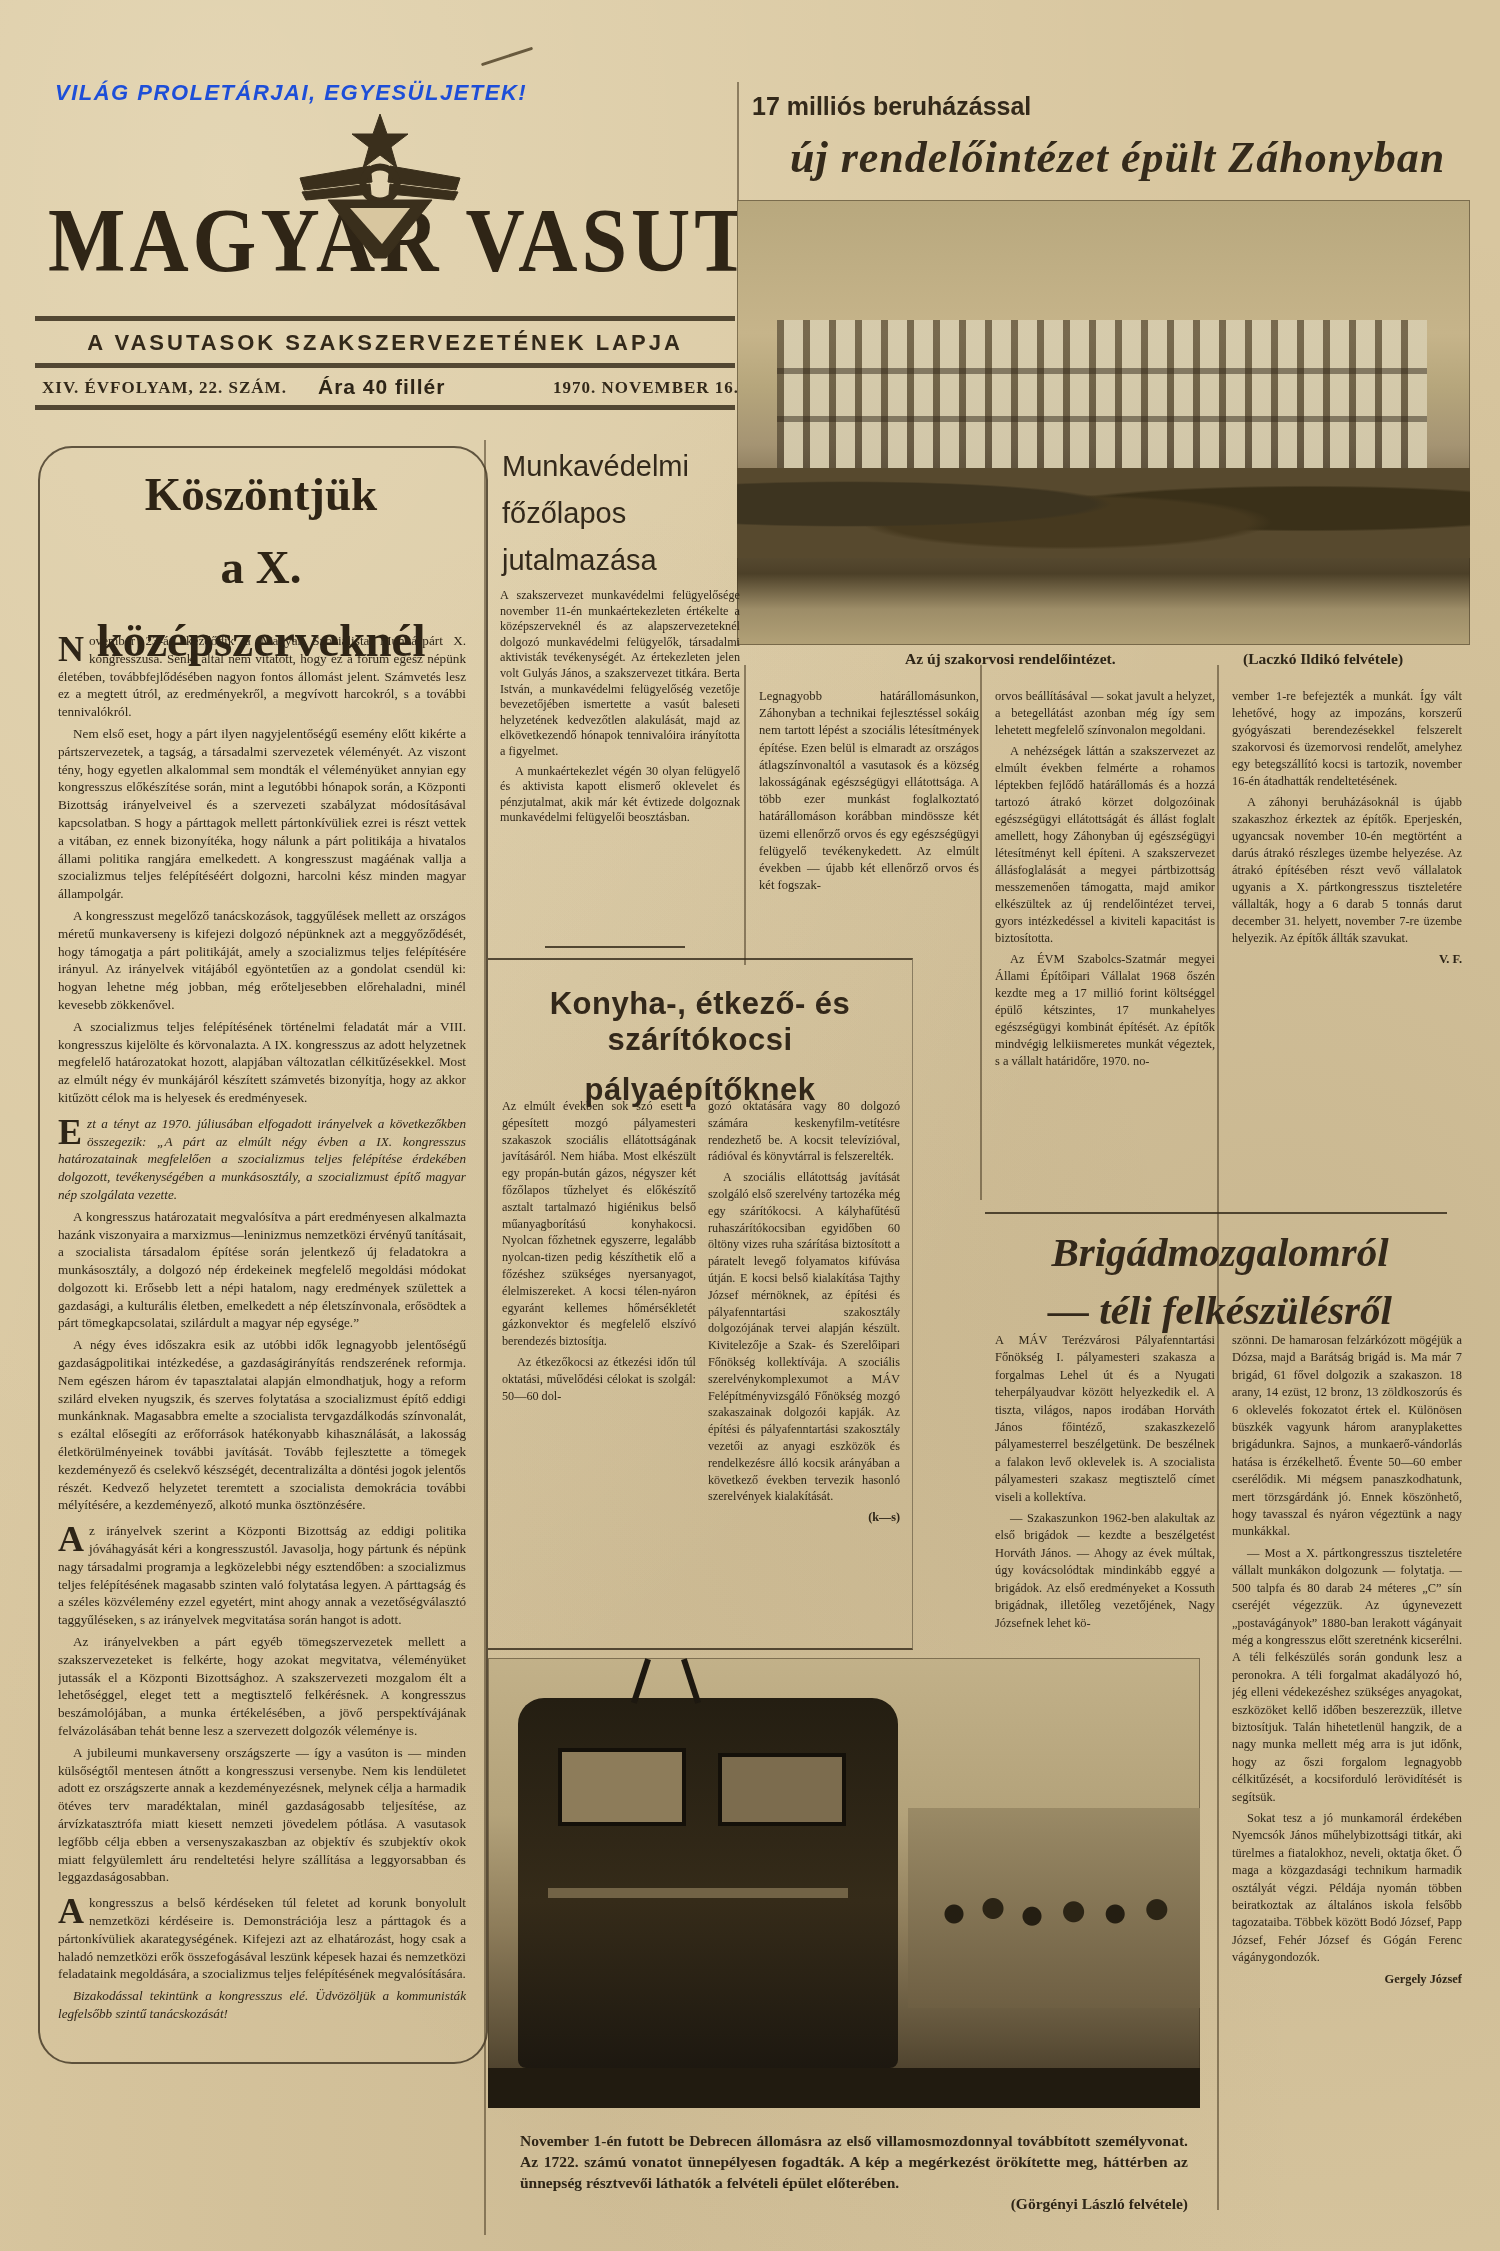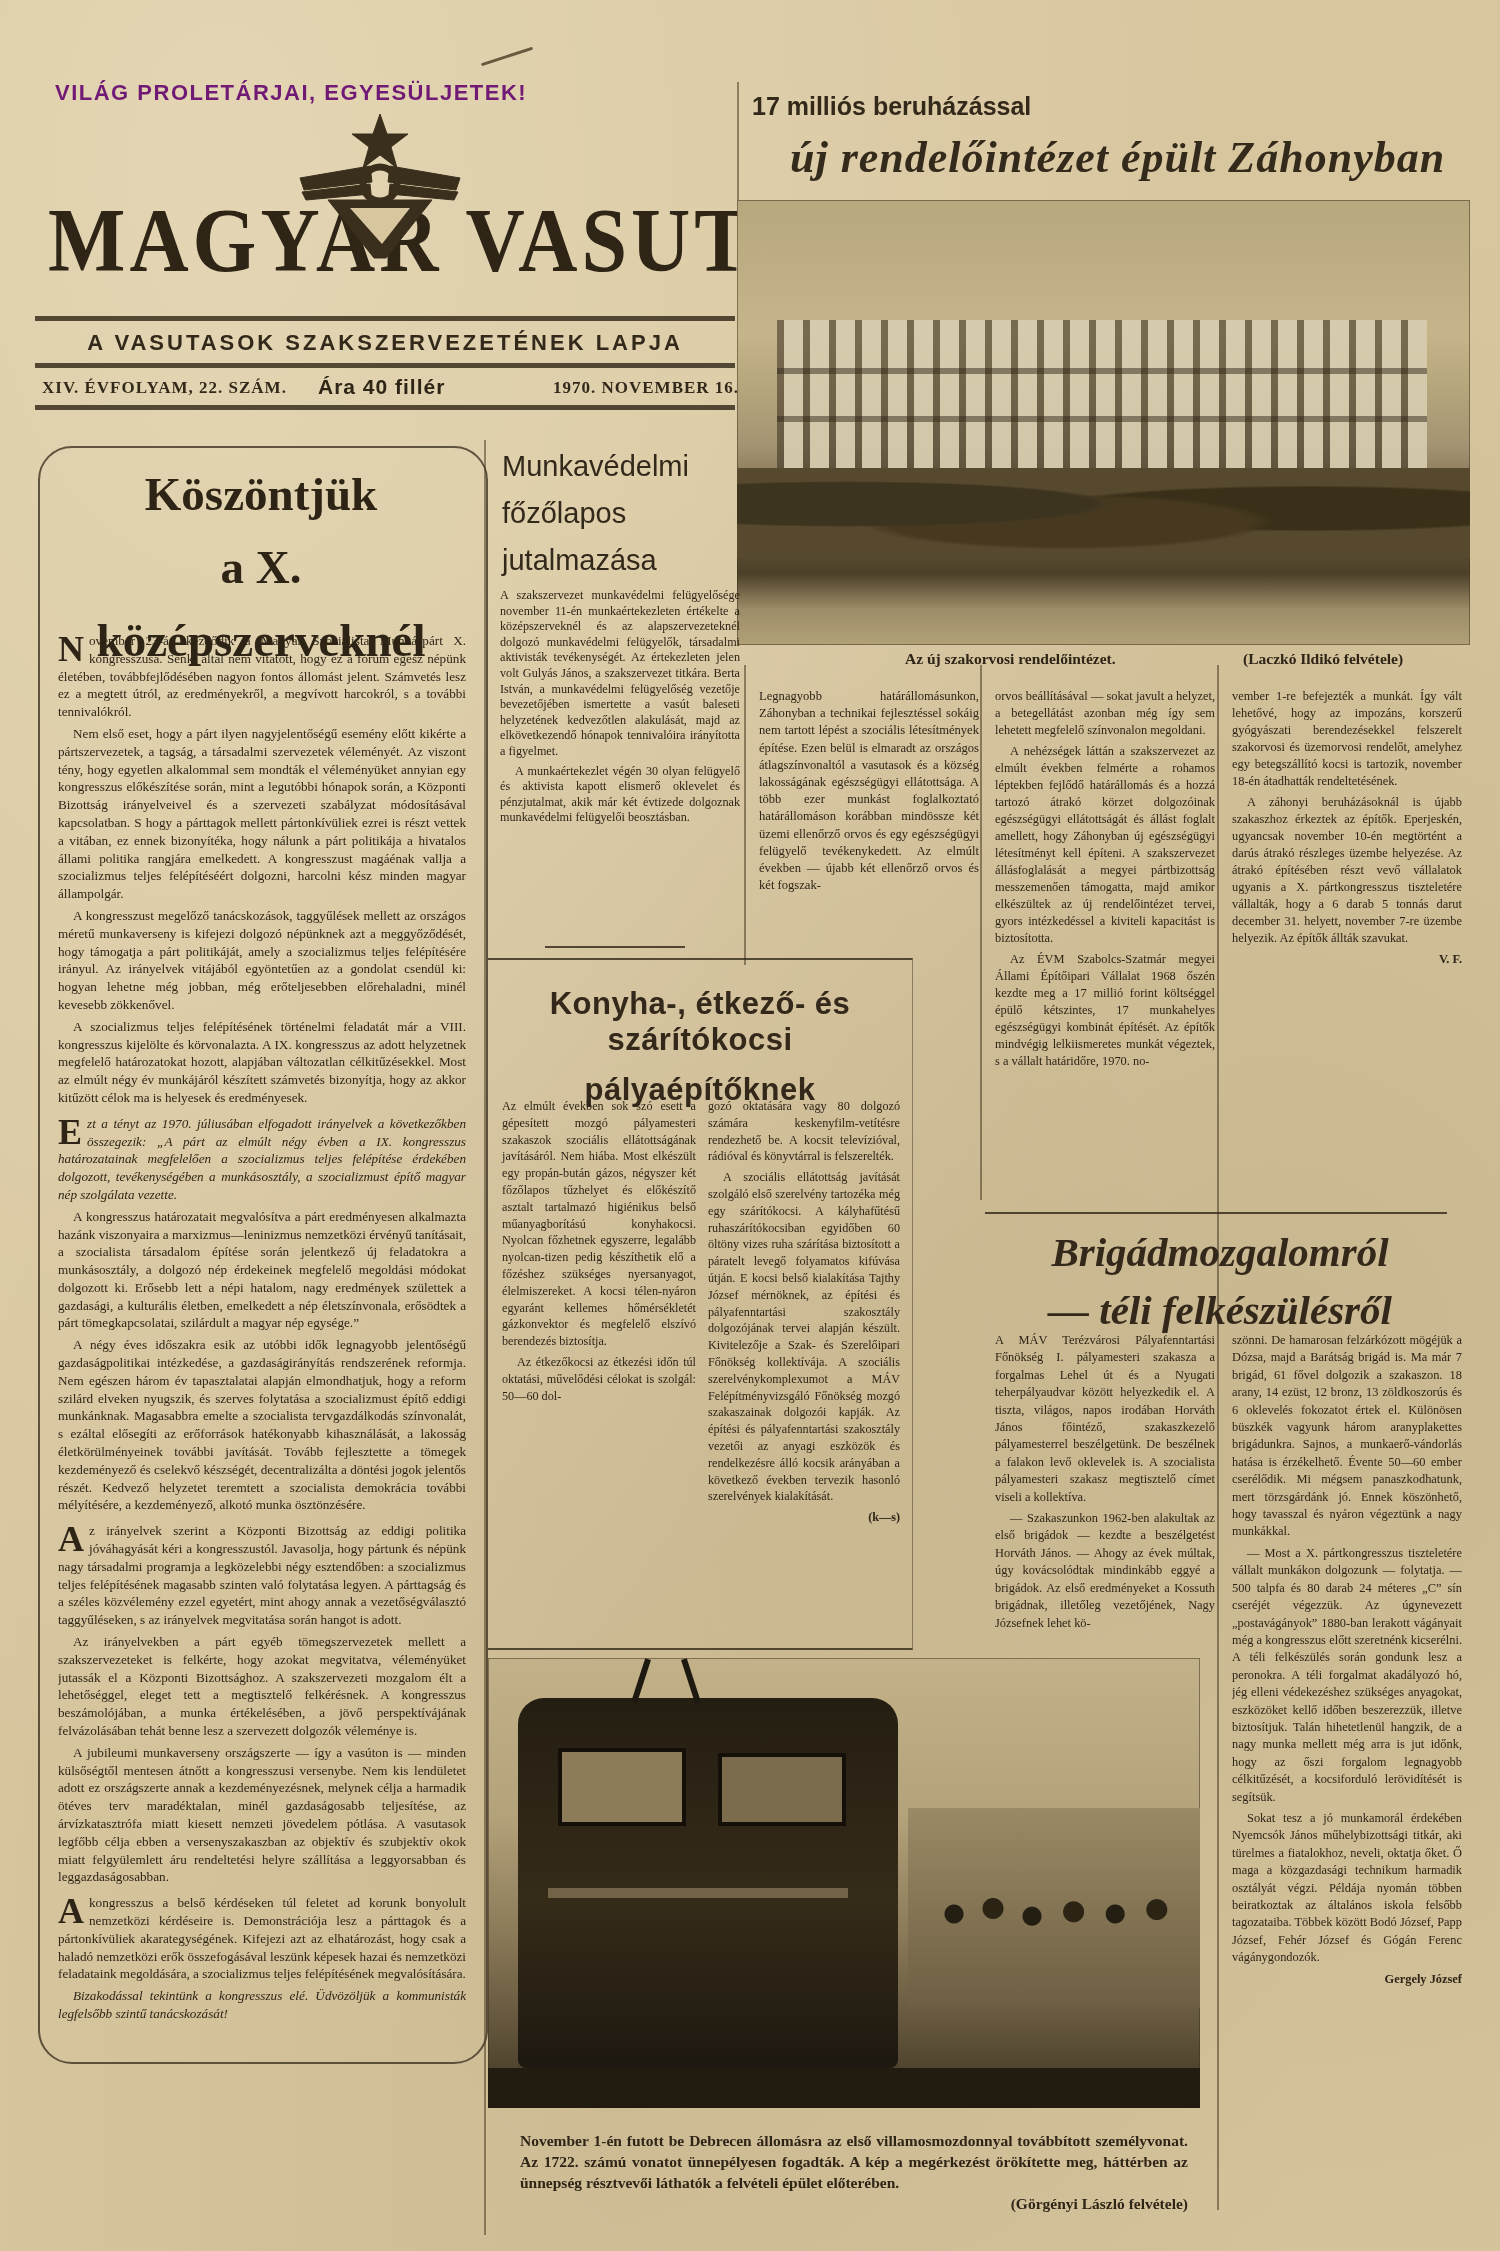--- a/index.html
+++ b/index.html
@@ -8,22 +8,22 @@
     font-family:"Liberation Serif", serif;color:#2e2517;
     background:
       radial-gradient(ellipse at 15% 8%, rgba(255,250,228,.30), transparent 55%),
       radial-gradient(ellipse at 85% 60%, rgba(110,92,55,.14), transparent 60%),
       radial-gradient(ellipse at 40% 95%, rgba(120,100,62,.10), transparent 55%),
       #d8c69f;
   }
   .abs{position:absolute;}
   .rule-h{position:absolute;background:#3a2f1d;opacity:.85;}
   .rule-v{position:absolute;background:#4a3c25;opacity:.55;width:2px;}
-  .slogan{font-family:"Liberation Sans",sans-serif;font-weight:bold;
-    font-size:22px;letter-spacing:1.5px;color:#701a75;}
+  .slogan{font-family:"Liberation Sans",sans-serif;font-style:italic;font-weight:bold;
+    font-size:22px;letter-spacing:1.5px;color:#1d4ed8;}
   .masthead{font-size:82px;font-weight:bold;letter-spacing:4px;color:#2f2516;
     font-family:"Liberation Serif",serif;transform:scaleY(1.12);transform-origin:top left;white-space:nowrap;}
   .subtitle{font-family:"Liberation Sans",sans-serif;font-weight:bold;font-size:22px;
     letter-spacing:3px;color:#33291a;}
   .issue-row{font-weight:bold;font-size:17px;letter-spacing:1px;color:#33291a;}
   .price{font-family:"Liberation Sans",sans-serif;font-weight:bold;font-size:21px;letter-spacing:1px;}
   .kicker{font-family:"Liberation Sans",sans-serif;font-weight:bold;font-size:25px;color:#33291a;}
   .lead-headline{font-size:44px;font-weight:bold;font-style:italic;letter-spacing:1px;color:#342a1b;white-space:nowrap;}
   .photo{box-shadow:0 0 0 1px rgba(60,48,28,.5) inset;overflow:hidden;}
   .caption{font-weight:bold;font-size:15.5px;color:#2e2517;}
@@ -99,21 +99,21 @@
 
 <div class="abs body-col news-col" style="left:752px;top:688px;width:220px;height:290px;">
   <p class="nodent">Legnagyobb határállomásunkon, Záhonyban a technikai fejlesztéssel sokáig nem tartott lépést a szociális létesítmények építése. Ezen belül is elmaradt az országos átlagszínvonaltól a vasutasok és a község lakosságának egészségügyi ellátottsága. A több ezer munkást foglalkoztató határállomáson korábban mindössze két üzemi ellenőrző orvos és egy egészségügyi felügyelő tevékenykedett. Az elmúlt években — újabb két ellenőrző orvos és két fogszak-</p>
 </div>
 <div class="abs body-col news-col" style="left:988px;top:688px;width:220px;height:512px;font-size:12.4px;line-height:17px;">
   <p class="nodent">orvos beállításával — sokat javult a helyzet, a betegellátást azonban még így sem lehetett megfelelő színvonalon megoldani.</p>
   <p>A nehézségek láttán a szakszervezet az elmúlt években felmérte a rohamos léptekben fejlődő határállomás és a hozzá tartozó átrakó körzet dolgozóinak egészségügyi ellátottságát és állást foglalt amellett, hogy Záhonyban új egészségügyi létesítményt kell építeni. A szakszervezet állásfoglalását a megyei pártbizottság messzemenően támogatta, majd amikor elkészültek az új rendelőintézet tervei, gyors intézkedéssel a kiviteli kapacitást is biztosította.</p>
   <p>Az ÉVM Szabolcs-Szatmár megyei Állami Építőipari Vállalat 1968 őszén kezdte meg a 17 millió forint költséggel épülő kétszintes, 17 munkahelyes egészségügyi kombinát építését. Az építők mindvégig lelkiismeretes munkát végeztek, s a vállalt határidőre, 1970. no-</p>
 </div>
 <div class="abs body-col news-col" style="left:1225px;top:688px;width:230px;height:512px;font-size:12.4px;line-height:17px;">
-  <p class="nodent">vember 1-re befejezték a munkát. Így vált lehetővé, hogy az impozáns, korszerű gyógyászati berendezésekkel felszerelt szakorvosi és üzemorvosi rendelőt, amelyhez egy betegszállító kocsi is tartozik, november 18-én átadhatták rendeltetésének.</p>
+  <p class="nodent">vember 1-re befejezték a munkát. Így vált lehetővé, hogy az impozáns, korszerű gyógyászati berendezésekkel felszerelt szakorvosi és üzemorvosi rendelőt, amelyhez egy betegszállító kocsi is tartozik, november 16-én átadhatták rendeltetésének.</p>
   <p>A záhonyi beruházásoknál is újabb szakaszhoz érkeztek az építők. Eperjeskén, ugyancsak november 10-én megtörtént a darús átrakó részleges üzembe helyezése. Az átrakó építésében részt vevő vállalatok ugyanis a X. pártkongresszus tiszteletére vállalták, hogy a 6 darab 5 tonnás darut december 31. helyett, november 7-re üzembe helyezik. Az építők állták szavukat.</p>
   <p class="sig nodent">V. F.</p>
 </div>
 
 <div class="abs ed-box" style="left:38px;top:446px;width:446px;height:1614px;"></div>
 <div class="abs ed-headline" style="left:60px;top:458px;width:402px;">
   <div>Köszöntjük</div>
   <div>a X. középszerveknél</div>
 </div>
 <div class="abs body-col ed-body" style="left:58px;top:632px;width:408px;height:1412px;overflow:hidden;">

